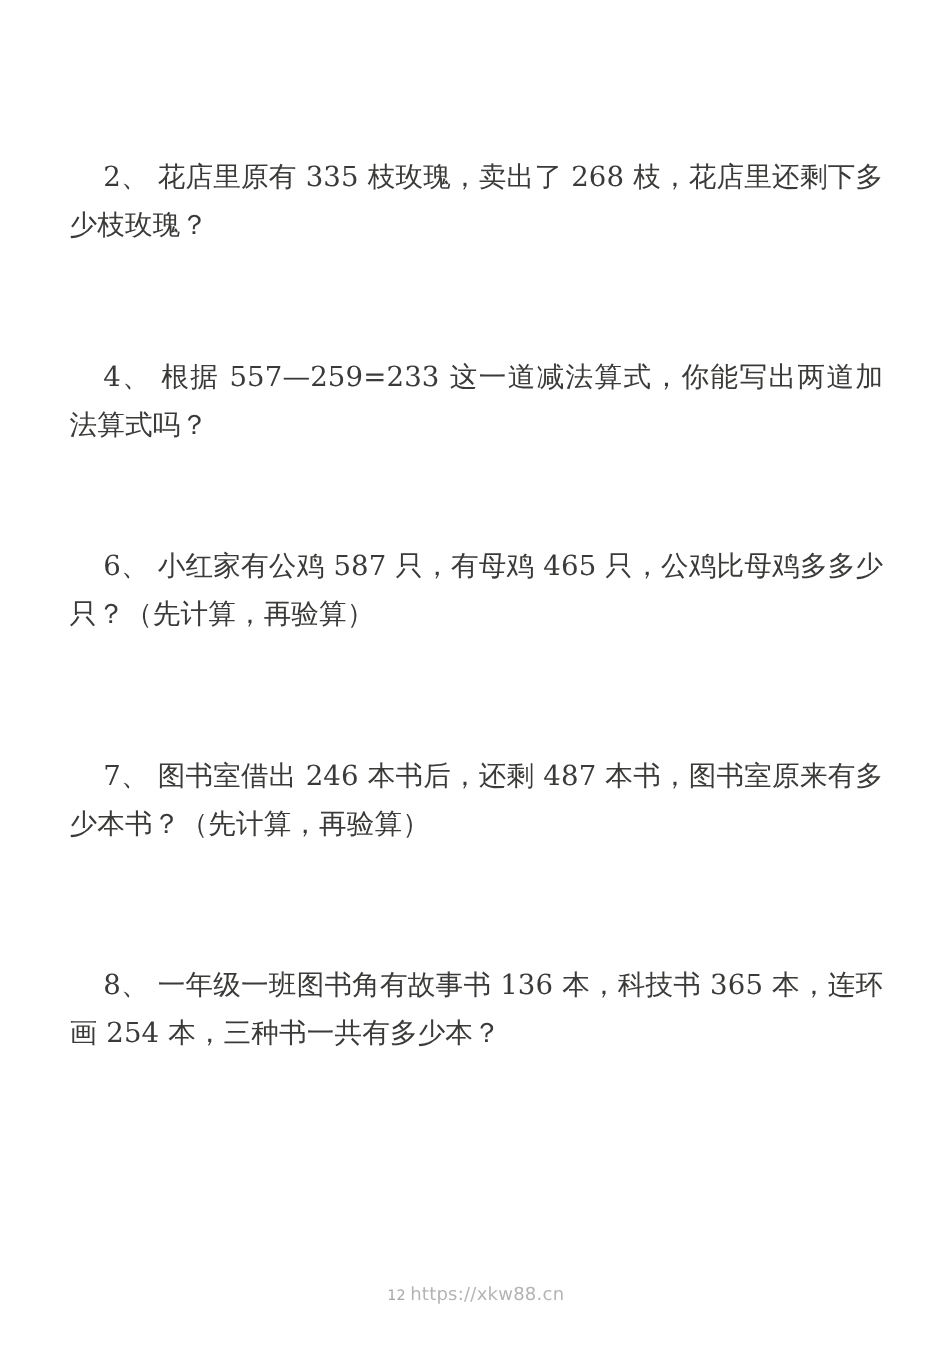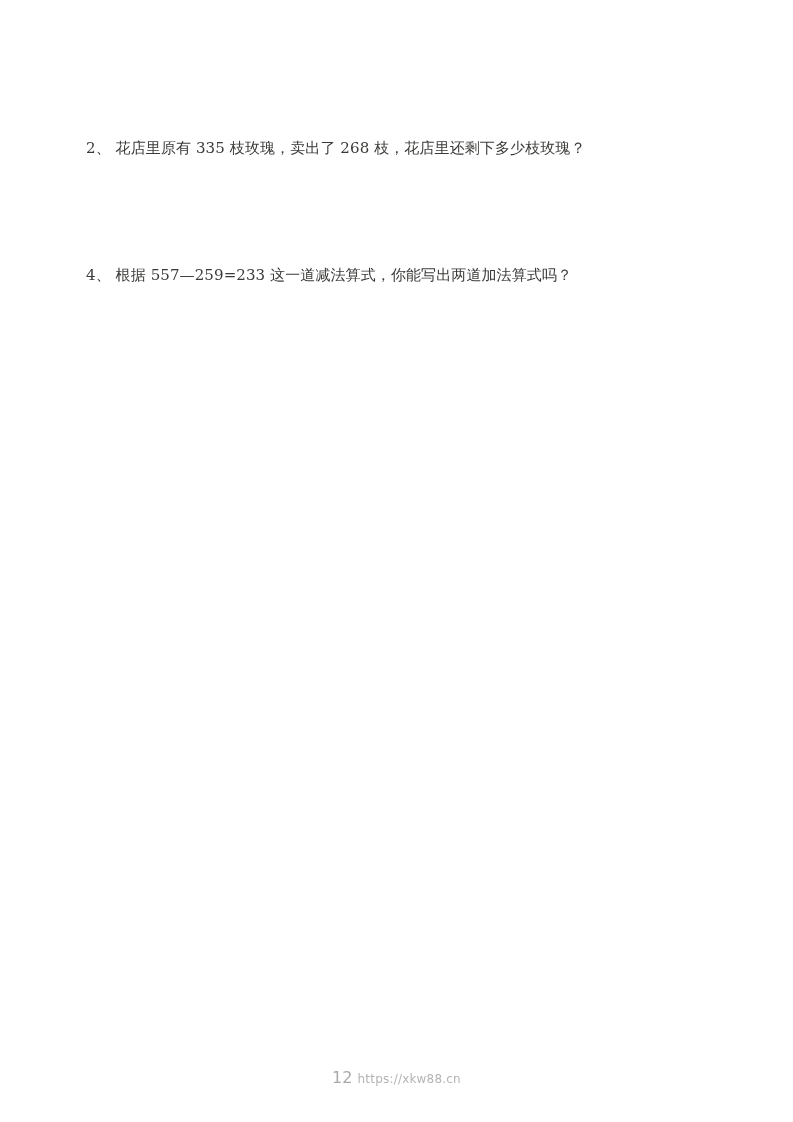--- a/index.html
+++ b/index.html
@@ -27,21 +27,21 @@
 
   .content {
     position: absolute;
     left: 58px;
     top: 128px;
     width: 678px;
   }
 
   .problem {
     color: #3a3a38;
-    font-size: 15px;
+    font-size: 23px;
     line-height: 40px;
     text-align: justify;
     text-justify: inter-character;
     text-indent: 28px;
     margin: 0;
     letter-spacing: 0.1px;
     font-family: "DejaVu Serif", "Liberation Serif", serif;
   }
 
   
@@ -56,45 +56,48 @@
   .footer {
     position: absolute;
     left: 0;
     top: 1068px;
     width: 793px;
     text-align: center;
     white-space: nowrap;
   }
   .footer-page-no {
     color: #a9a9a9;
-    font-size: 16px;
+    font-size: 12px;
     font-family: "DejaVu Sans", "Liberation Sans", sans-serif;
   }
   .footer-url {
     color: #b4b4b4;
-    font-size: 12px;
+    font-size: 15px;
     font-family: "DejaVu Sans", "Liberation Sans", sans-serif;
     letter-spacing: 0.2px;
   }
 </style>
 </head>
 <body>
 
 <div class="page">
 
   <div class="content">
 
     <p class="problem gap-a">2、 花店里原有 335 枝玫瑰，卖出了 268 枝，花店里还剩下多少枝玫瑰？</p>
 
 
     <p class="problem gap-c">4、 根据 557—259=233 这一道减法算式，你能写出两道加法算式吗？</p>
 
 
+    <p class="problem gap-e">6、 小红家有公鸡 587 只，有母鸡 465 只，公鸡比母鸡多多少只？（先计算，再验算）</p>
 
+    <p class="problem gap-f">7、 图书室借出 246 本书后，还剩 487 本书，图书室原来有多少本书？（先计算，再验算）</p>
 
+    <p class="problem gap-g">8、 一年级一班图书角有故事书 136 本，科技书 365 本，连环画 254 本，三种书一共有多少本？</p>
 
   </div>
 
   <div class="footer">
     <span class="footer-page-no">12</span><span class="footer-page-no">&nbsp;</span><span class="footer-url">https://xkw88.cn</span>
   </div>
 
 </div>
 
 </body></html>

